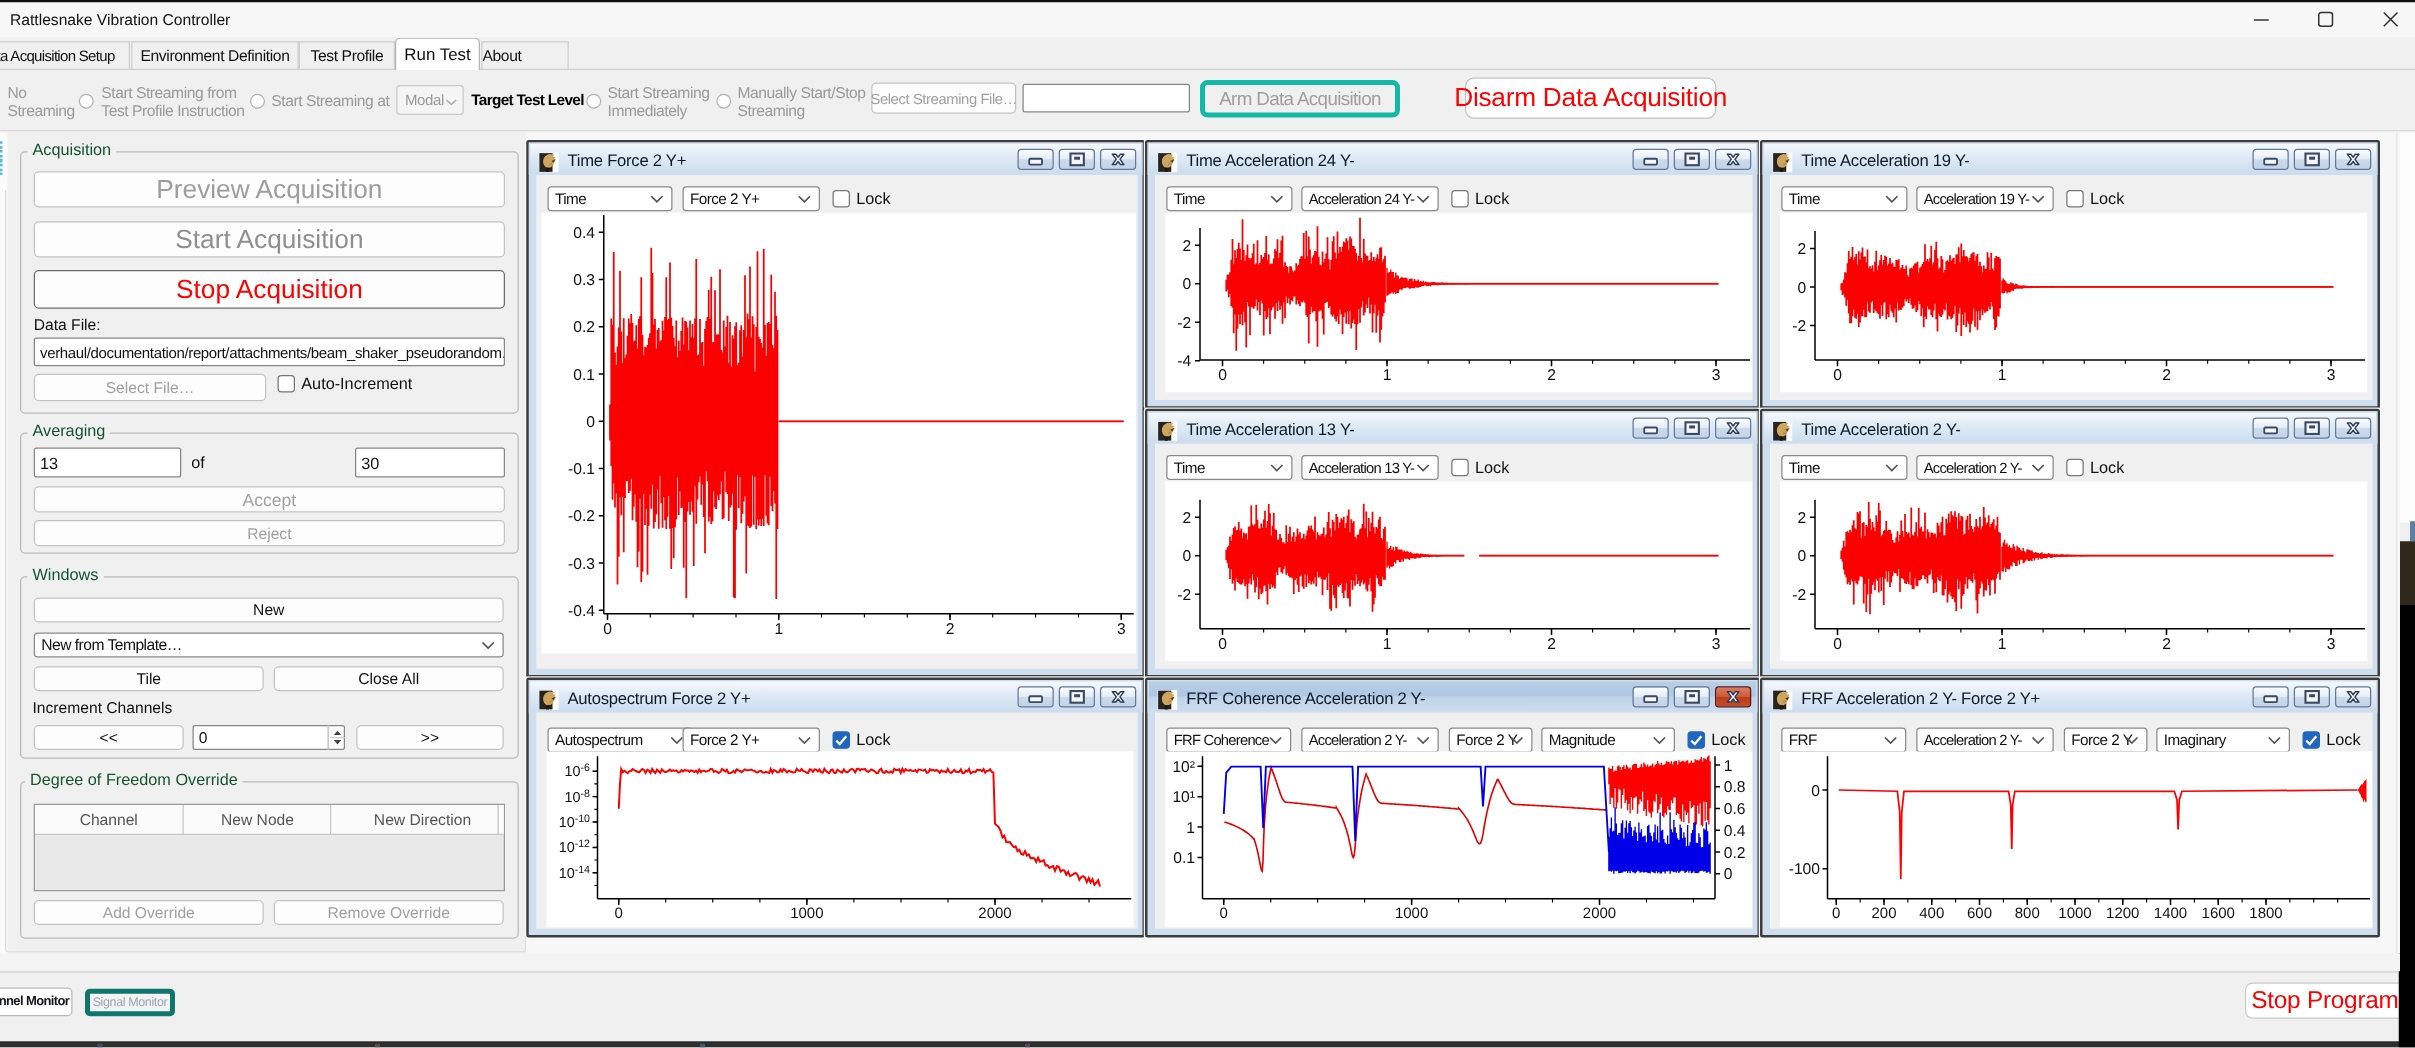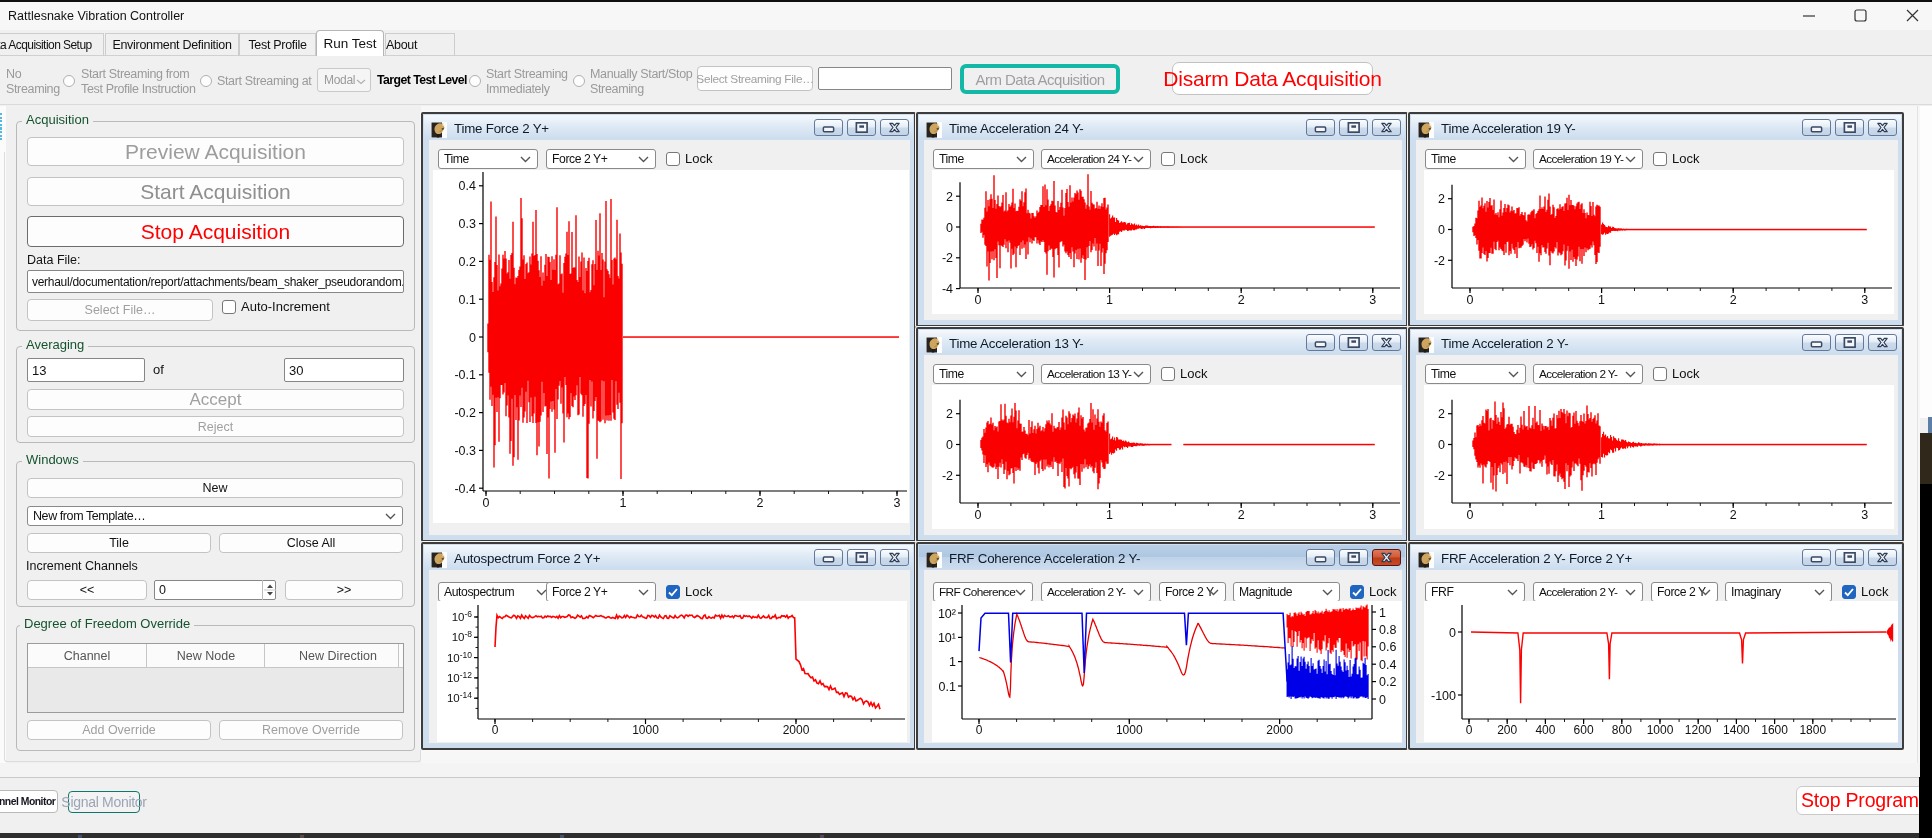--- a/index.html
+++ b/index.html
@@ -85,21 +85,21 @@
 <div class="lbl" style="left:27px;top:253px;font-size:12.5px">Data File:</div>
 <div class="inp" style="left:27px;top:270px;width:377px;height:23px;font-size:12px;letter-spacing:-0.28px">verhaul/documentation/report/attachments/beam_shaker_pseudorandom.nc4</div>
 <div class="btn dis" style="left:27px;top:299px;width:186px;height:22px;font-size:12.5px">Select File…</div>
 <div class="ckb" style="left:222px;top:300px"></div>
 <div class="lbl" style="left:241px;top:299px;font-size:13px">Auto-Increment</div>
 <div class="grp" style="left:16px;top:346px;width:399px;height:97px"></div>
 <div class="gttl" style="left:22px;top:337px">Averaging</div>
 <div class="inp" style="left:27px;top:358px;width:118px;height:24px;font-size:13px">13</div>
 <div class="lbl" style="left:153px;top:362px;font-size:13px">of</div>
 <div class="inp" style="left:284px;top:358px;width:120px;height:24px;font-size:13px">30</div>
-<div class="btn dis" style="left:27px;top:389px;width:377px;height:21px;font-size:17px">Accept</div>
+<div class="btn dis" style="left:27px;top:389px;width:377px;height:21px;font-size:14px">Accept</div>
 <div class="btn dis" style="left:27px;top:416px;width:377px;height:21px;font-size:12.5px">Reject</div>
 <div class="grp" style="left:16px;top:461px;width:399px;height:146px"></div>
 <div class="gttl" style="left:22px;top:452px">Windows</div>
 <div class="btn" style="left:27px;top:478px;width:376px;height:20px;font-size:12.5px">New</div>
 <div class="cb" style="left:27px;top:506px;width:376px;height:20px;font-size:12.5px;letter-spacing:-0.42px">
     <span>New from Template…</span>
     <svg class="chv" width="11" height="7" viewBox="0 0 11 7">
       <path d="M1 1 L5.5 5.5 L10 1" stroke="#555" stroke-width="1.4" fill="none"></path>
     </svg>
   </div>
@@ -118,21 +118,21 @@
 <div class="gttl" style="left:20px;top:616px">Degree of Freedom Override</div>
 <div class="abs" style="left:27px;top:643px;width:377px;height:70px;border:1px solid #9b9b9b;background:#e9e9e9"></div>
 <div class="abs" style="left:28px;top:644px;width:375px;height:24px;background:#fbfbfb;border-bottom:1px solid #c6c6c6"></div>
 <div class="abs" style="left:28px;top:644px;width:119px;height:24px;border-right:1px solid #c6c6c6;display:flex;align-items:center;justify-content:center;font-size:12.5px;color:#555">Channel</div>
 <div class="abs" style="left:148px;top:644px;width:117px;height:24px;border-right:1px solid #c6c6c6;display:flex;align-items:center;justify-content:center;font-size:12.5px;color:#555">New Node</div>
 <div class="abs" style="left:278px;top:644px;width:121px;height:24px;border-right:1px solid #c6c6c6;display:flex;align-items:center;justify-content:center;font-size:12.5px;color:#555">New Direction</div>
 <div class="btn dis" style="left:27px;top:720px;width:184px;height:20px;font-size:12.5px">Add Override</div>
 <div class="btn dis" style="left:219px;top:720px;width:184px;height:20px;font-size:12.5px">Remove Override</div>
 <div class="abs" style="left:0;top:777px;width:1932px;height:56px;background:#f0f0f0;border-top:1px solid #c9c9c9"></div>
 <div class="abs" style="left:-10px;top:790px;width:68px;height:23px;background:#fff;border:1px solid #b9b9b9;border-radius:4px;display:flex;align-items:center;font-size:10.4px;font-weight:700;color:#15151f;white-space:nowrap;overflow:hidden;padding-left:8px;letter-spacing:-0.5px">nnel Monitor</div>
-<div class="abs" style="left:68px;top:791px;width:72px;height:22px;background:#f3f3f3;border:1px solid #0f766e;border-radius:4px;display:flex;align-items:center;justify-content:center;font-size:14px;color:#9aa5b5;white-space:nowrap;letter-spacing:-0.3px">Signal Monitor</div>
+<div class="abs" style="left:68px;top:791px;width:72px;height:22px;background:#f3f3f3;border:4px solid #0f766e;border-radius:4px;display:flex;align-items:center;justify-content:center;font-size:10px;color:#9aa5b5;white-space:nowrap;letter-spacing:-0.3px">Signal Monitor</div>
 <div class="abs" style="left:1796px;top:786px;width:160px;height:29px;background:#fff;border:1px solid #c9c9c9;border-radius:6px;display:flex;align-items:center;font-size:19.5px;color:#f00;padding-left:4px;letter-spacing:-0.2px;white-space:nowrap">Stop Program</div>
 <div class="abs" style="left:0;top:833px;width:1932px;height:5px;background:#2e2e2e"></div>
 <div class="abs" style="left:78px;top:835px;width:4px;height:3px;background:#42526a"></div>
 <div class="abs" style="left:300px;top:835px;width:4px;height:3px;background:#5a4a4a"></div>
 <div class="abs" style="left:560px;top:835px;width:4px;height:3px;background:#42536a"></div>
 <div class="abs" style="left:820px;top:835px;width:4px;height:3px;background:#55485e"></div>
 <div class="abs" style="left:1920px;top:106px;width:12px;height:312px;background:#fdfdfd"></div>
 <div class="abs" style="left:1928px;top:417px;width:4px;height:16px;background:#5b7fa6"></div>
 <div class="abs" style="left:1919px;top:433px;width:13px;height:51px;background:#30291b"></div>
 <div class="abs" style="left:1919px;top:484px;width:13px;height:354px;background:#000"></div>

